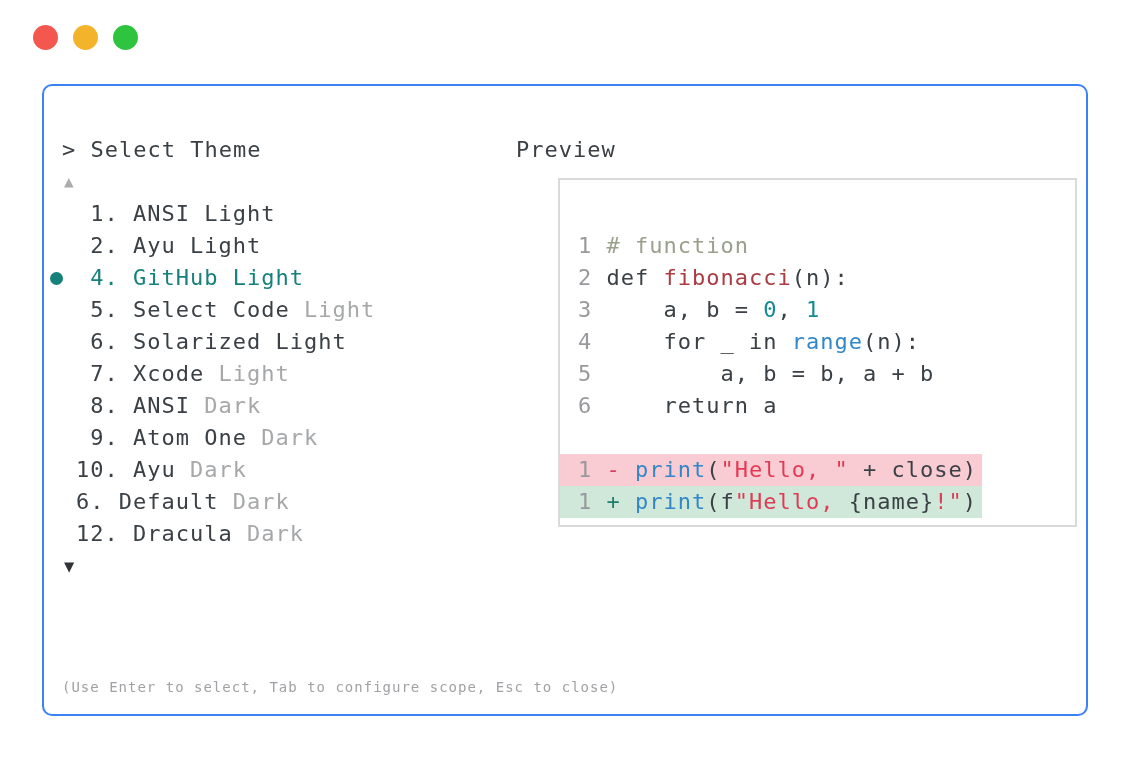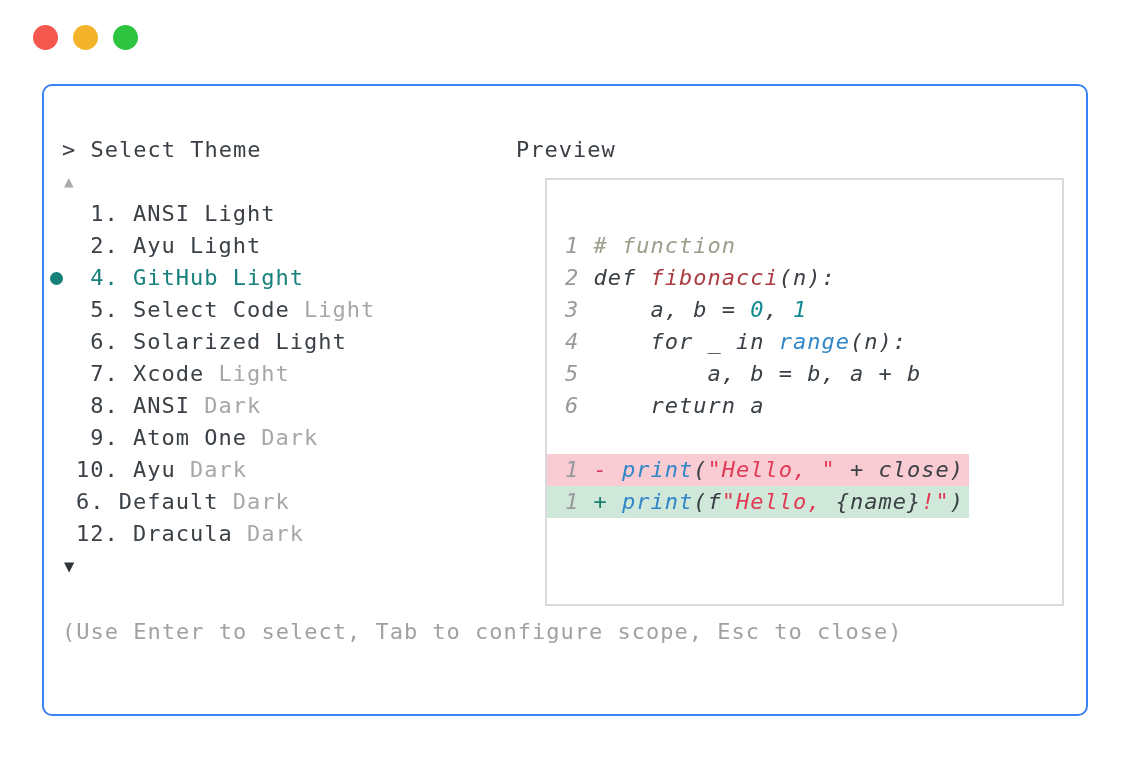--- a/index.html
+++ b/index.html
@@ -16,27 +16,27 @@
   .scroll-arrow{font-size:16px;line-height:32px;padding-left:2px;}
   .arrow-dim{color:#aaacae;}
   .arrow-dark{color:#303438;font-size:17px;}
   .theme-row{position:relative;height:32px;line-height:32px;font-size:22px;letter-spacing:1px;
              white-space:pre;color:#3a4045;padding-left:14px;cursor:default;}
   .theme-row .muted{color:#a5a7a9;}
   .theme-row.selected, .theme-row.selected .muted{color:#16807b;}
   .bullet{position:absolute;left:-12px;top:10px;width:13px;height:13px;border-radius:50%;
           background:#16807b;display:none;}
   .theme-row.selected .bullet{display:block;}
-  .footer-hint{position:absolute;left:18px;top:530px;font-size:22px;line-height:32px;
+  .footer-hint{position:absolute;left:18px;top:585px;font-size:14px;line-height:32px;
                letter-spacing:1px;white-space:pre;color:#9fa1a4;}
   
   .preview-label{position:absolute;left:472px;top:48px;font-size:22px;line-height:32px;
                  letter-spacing:1px;white-space:pre;color:#3a4045;}
-  .preview-box{position:absolute;left:501px;top:92px;width:519px;height:428px;
-               border:2px solid #d8dadc;background:#ffffff;box-sizing:border-box;font-style:italic;}
+  .preview-box{position:absolute;left:514px;top:92px;width:519px;height:349px;
+               border:2px solid #d8dadc;background:#ffffff;box-sizing:border-box;}
   .code{padding-top:50px;}
   .code-row{height:32px;line-height:32px;font-size:22px;letter-spacing:1px;white-space:pre;
             padding-left:18px;color:#3a4045;}
   .diff-row{height:32px;line-height:32px;font-size:22px;letter-spacing:1px;white-space:pre;
             color:#3a4045;}
   .diff-bg{display:inline-block;padding:0 5px 0 18px;height:32px;}
   .bg-removed{background:#f8ccd2;}
   .bg-added{background:#cfe8d9;}
   
   .c-lnum{color:#97999c;}

